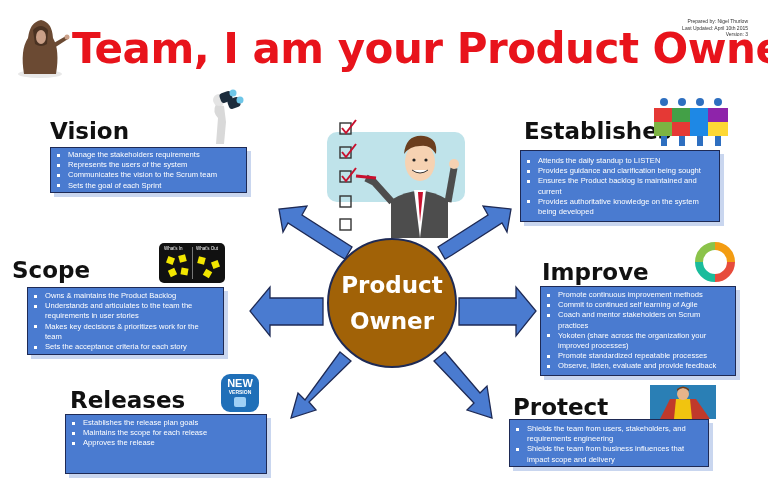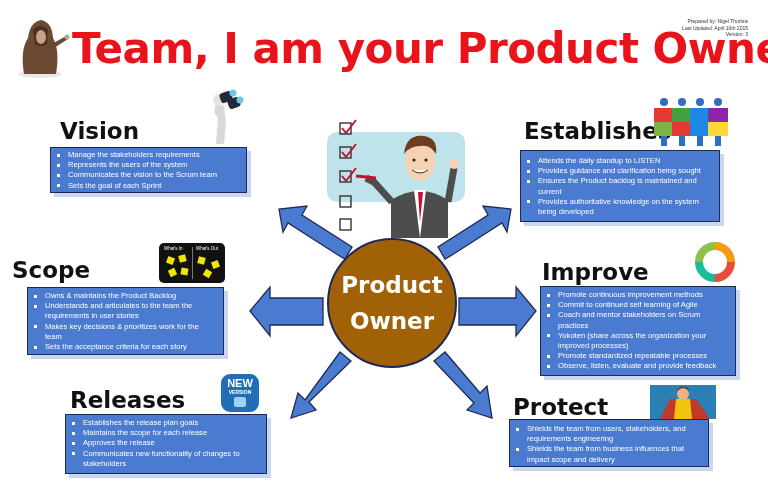--- a/index.html
+++ b/index.html
@@ -115,21 +115,21 @@
   <path d="M20,58 L40,60" stroke="#c8102e" stroke-width="3"></path>
   <path d="M112,84 L118,50" stroke="#4d4d4d" stroke-width="7" fill="none"></path>
   <circle cx="118" cy="46" r="5" fill="#f6d2b2"></circle>
 </svg>
 
 <div class="abs hub">
   <span>Product</span>
   <span>Owner</span>
 </div>
 
-<div class="abs section-head" style="left:60px;top:117px;">Vision</div>
+<div class="abs section-head" style="left:50px;top:117px;">Vision</div>
 <svg class="abs icon" style="left:198px;top:88px;width:46px;height:56px;" viewBox="0 0 46 56">
   <path d="M18,56 L20,30 Q14,24 18,16 L26,18 L28,34 L26,56 Z" fill="#d9d9d9"></path>
   <circle cx="21" cy="12" r="6" fill="#e4e4e4"></circle>
   <rect x="22" y="4" width="12" height="10" rx="3" fill="#1c2c3c" transform="rotate(-20 28 9)"></rect>
   <rect x="30" y="10" width="12" height="10" rx="3" fill="#1c2c3c" transform="rotate(-20 36 15)"></rect>
   <circle cx="35" cy="5" r="3.5" fill="#6ec6e8"></circle>
   <circle cx="42" cy="12" r="3.5" fill="#6ec6e8"></circle>
 </svg>
 <div class="abs box" style="left:50px;top:147px;width:197px;height:46px;">
   <ul>
@@ -216,21 +216,20 @@
 <div class="abs" style="left:221px;top:374px;width:38px;height:38px;background:#1f6fb8;border-radius:9px;text-align:center;color:#fff;font-weight:bold;">
   <div style="font-size:11px;line-height:12px;margin-top:3px;">NEW</div>
   <div style="font-size:5px;line-height:6px;">VERSION</div>
   <div style="width:12px;height:10px;margin:2px auto 0;background:#9fd0f5;border-radius:2px;"></div>
 </div>
 <div class="abs box" style="left:65px;top:414px;width:202px;height:60px;">
   <ul style="padding-top:1px;">
     <li>Establishes the release plan goals</li>
     <li>Maintains the scope for each release</li>
     <li>Approves the release</li>
-    <li>Communicates new functionality of changes to stakeholders</li>
   </ul>
 </div>
 
 <div class="abs section-head" style="left:513px;top:393px;">Protect</div>
 <svg class="abs icon" style="left:650px;top:385px;width:66px;height:34px;" viewBox="0 0 66 34">
   <rect width="66" height="34" fill="#2a7fb5"></rect>
   <path d="M10,34 L20,14 L46,14 L60,34 Z" fill="#c0392b"></path>
   <path d="M24,34 L26,14 L40,14 L42,34 Z" fill="#f1c40f"></path>
   <circle cx="33" cy="9" r="6" fill="#e8b48a"></circle>
   <path d="M27,6 Q33,0 39,6 L39,4 Q33,-1 27,4 Z" fill="#7a3b10"></path>

